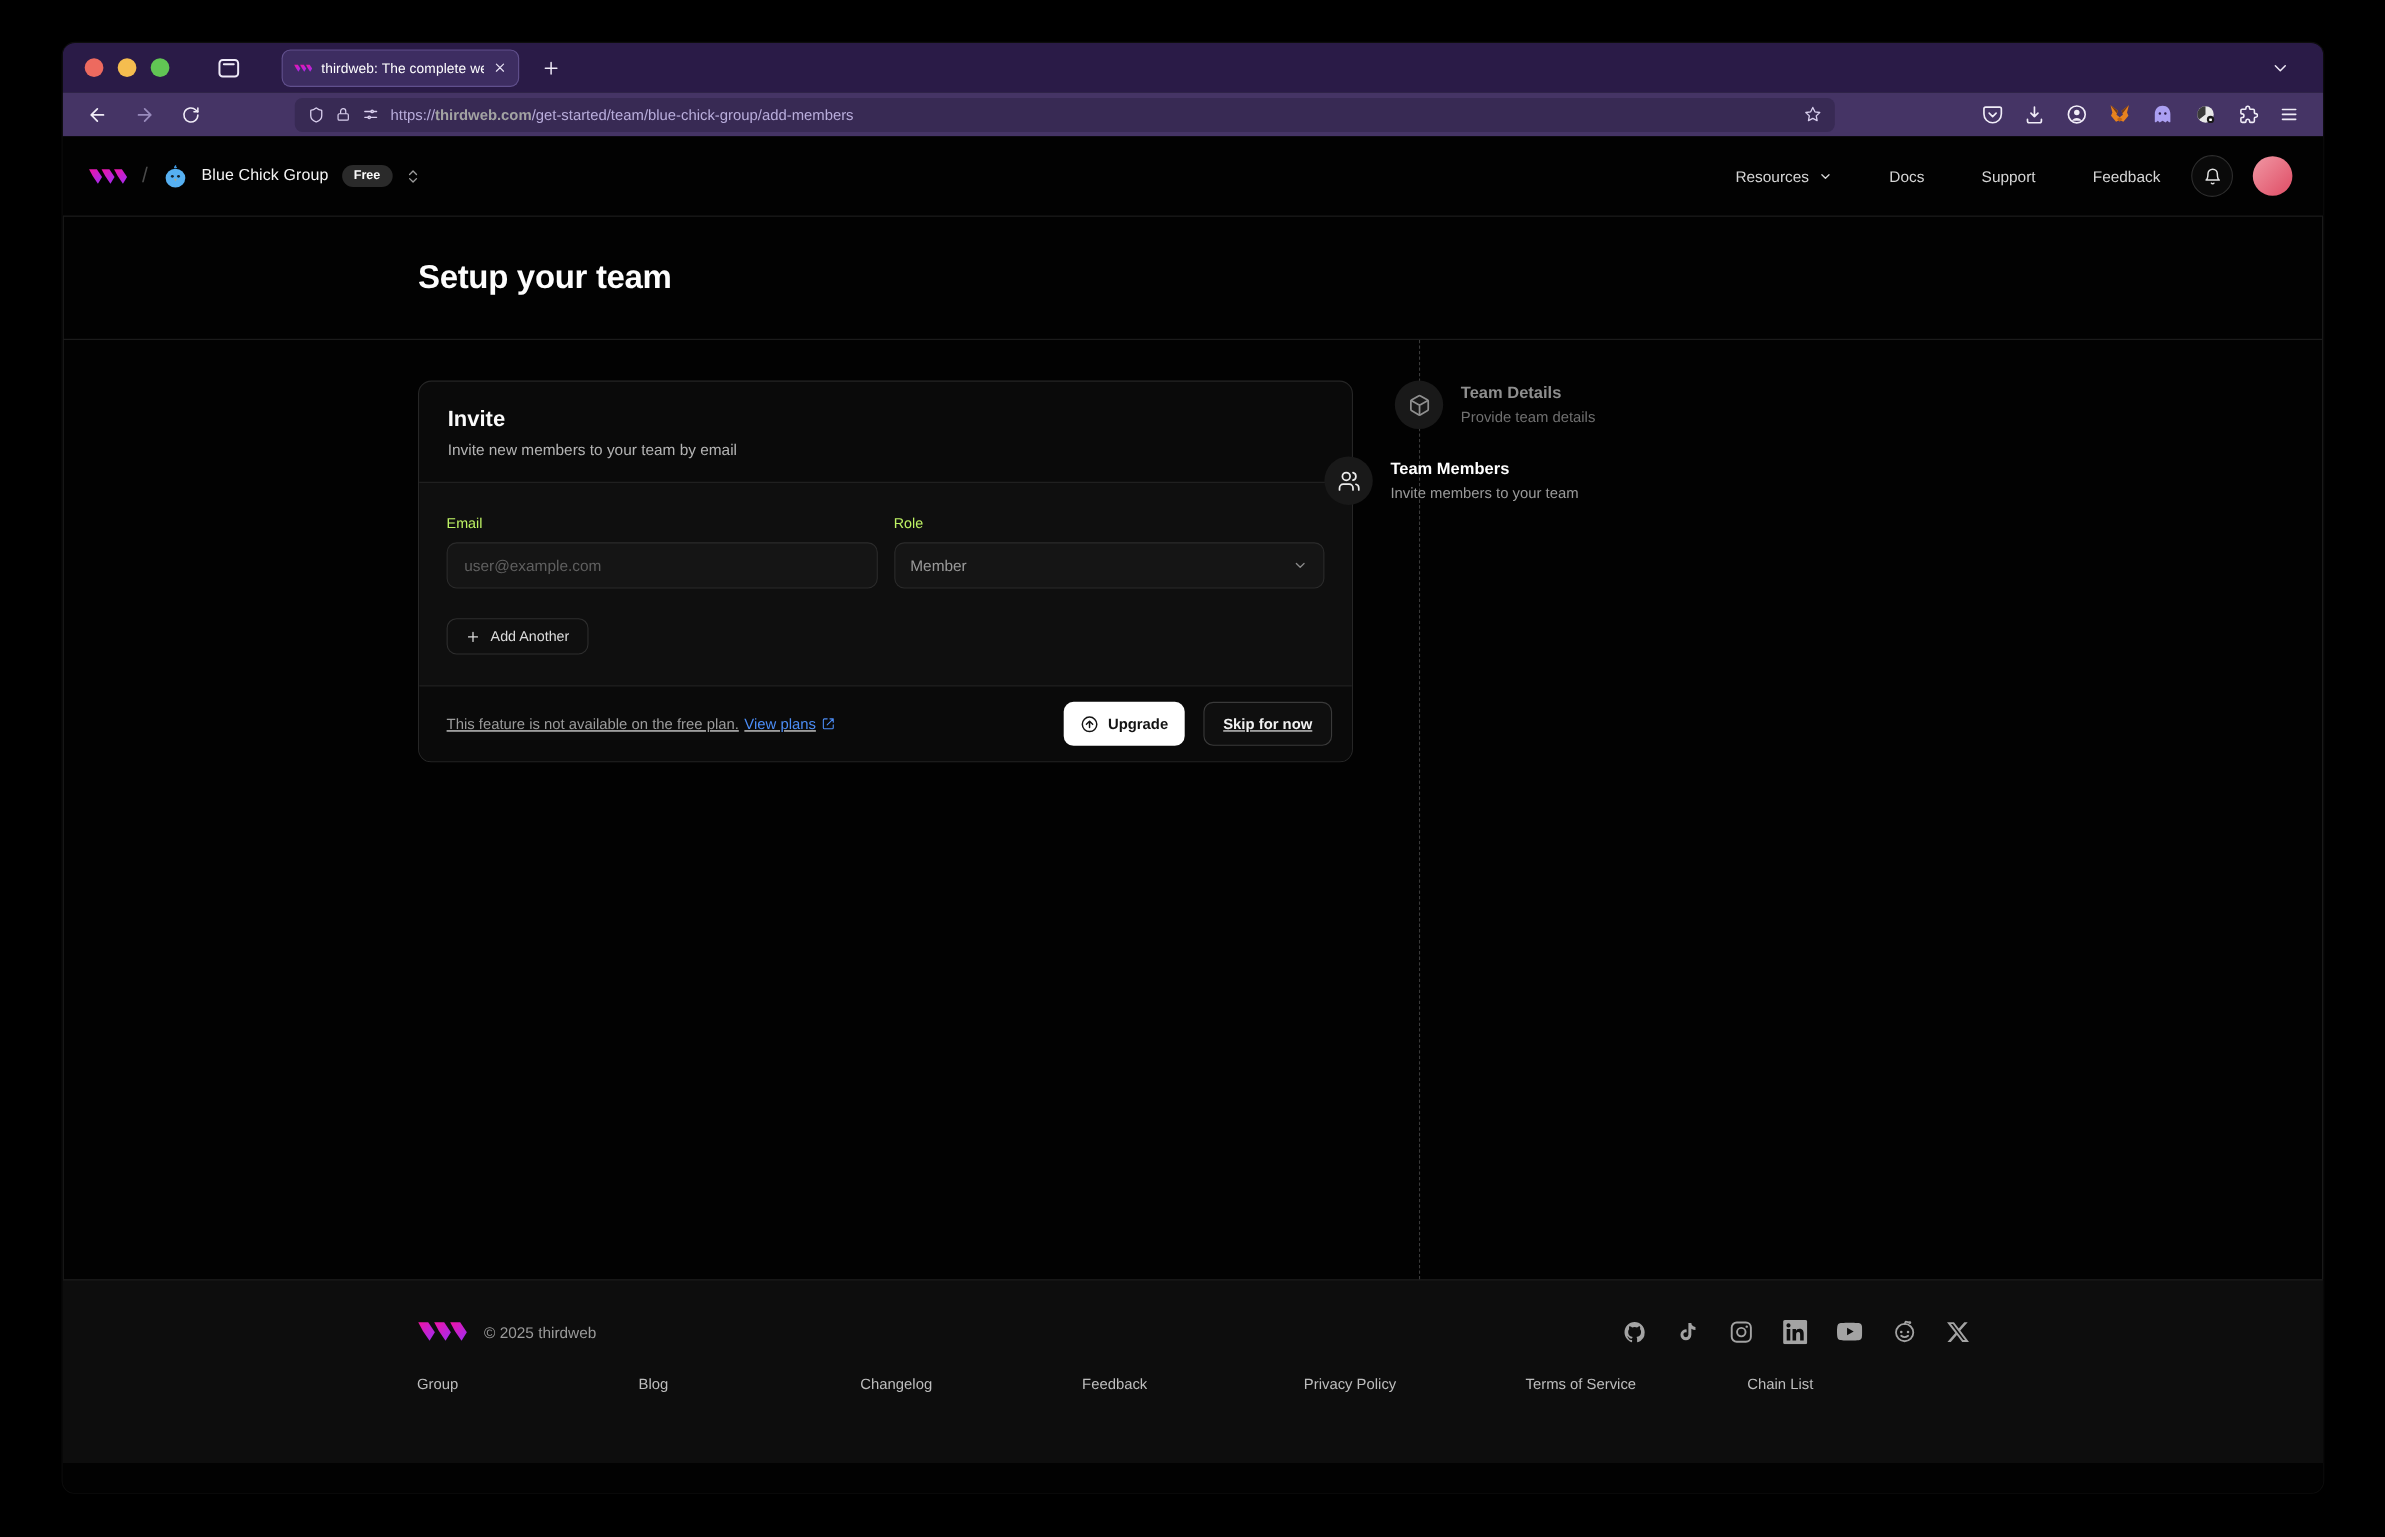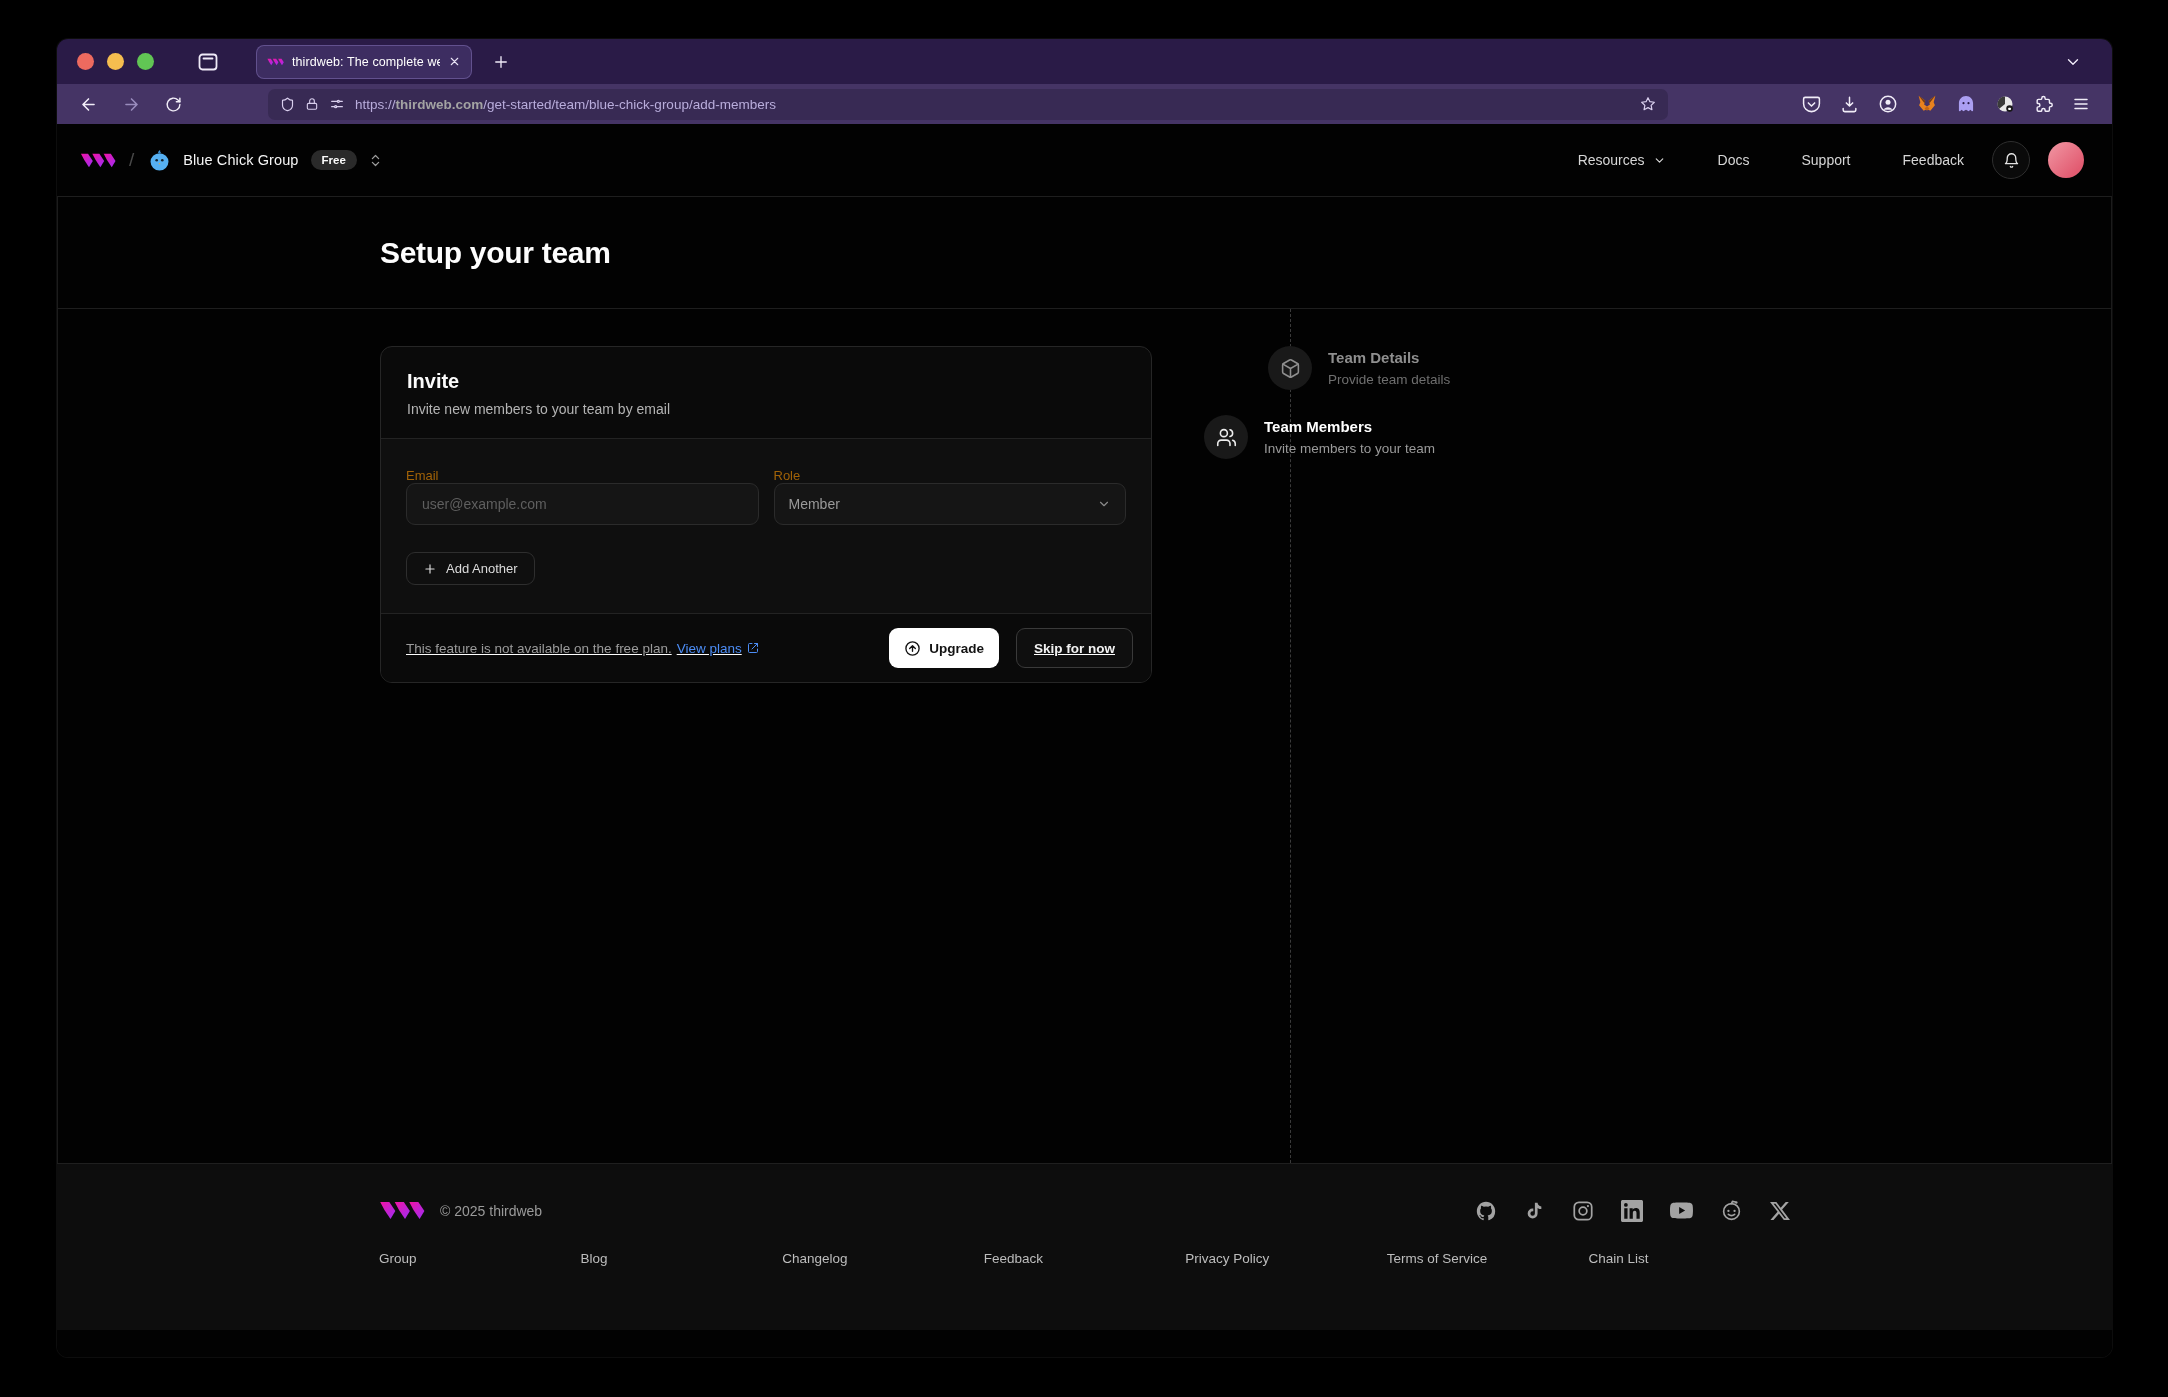--- a/index.html
+++ b/index.html
@@ -56,29 +56,29 @@
 
   .bordered { border-left:1px solid #1c1c1c; border-right:1px solid #1c1c1c; }
   .heading-band { height:113px; border-top:1px solid #1e1e1e; border-bottom:1px solid #1e1e1e;
                   display:flex; align-items:center; padding-left:322px; }
   .page-title { font-size:30px; font-weight:700; letter-spacing:-.3px; color:#fdfdfd; }
 
   .content { position:relative; height:854px; }
   .content-divider { position:absolute; left:1232px; top:0; bottom:0; width:0; border-left:1px dashed #3a3a3a; }
 
   
-  .card { position:absolute; left:322px; top:37px; width:772px; border:1px solid #262626; border-radius:12px;
+  .card { position:absolute; left:322px; top:37px; width:850px; border:1px solid #262626; border-radius:12px;
           overflow:hidden; background:#0a0a0a; }
   .card-head { padding:23px 26px 21px; }
   .card-title { font-size:20px; font-weight:700; color:#fbfbfb; }
   .card-sub { margin-top:8px; font-size:14px; color:#b4b4b4; }
   .card-body { border-top:1px solid #232323; background:#0f0f0f; padding:29px 25px 28px; }
   .fields { display:flex; gap:15px; }
   .field { flex:1; }
-  .flabel { display:block; font-size:13px; color:#a16207; }
+  .flabel { display:block; font-size:13px; color:#bef264; margin-bottom:10px; }
   .tinput { width:100%; height:42px; background:#151515; border:1px solid #2b2b2b; border-radius:9px;
             padding:0 15px; font-size:14px; color:#eee; font-family:"Liberation Sans",sans-serif; outline:none; }
   .tinput::placeholder { color:#5f5f5f; }
   .tselect { height:42px; background:#151515; border:1px solid #2b2b2b; border-radius:9px; display:flex;
              align-items:center; justify-content:space-between; padding:0 14px; font-size:14px; color:#9a9a9a; }
   .sel-chev { color:#8a8a8a; display:flex; }
   .add-btn { margin-top:27px; display:inline-flex; align-items:center; gap:9px; background:#0f0f0f;
              border:1px solid #2e2e2e; border-radius:9px; padding:8px 16px; font-size:13px; color:#dcdcdc; }
   .card-foot { border-top:1px solid #232323; background:#0a0a0a; padding:14px 18px 14px 25px;
                display:flex; align-items:center;text-decoration:underline; }

